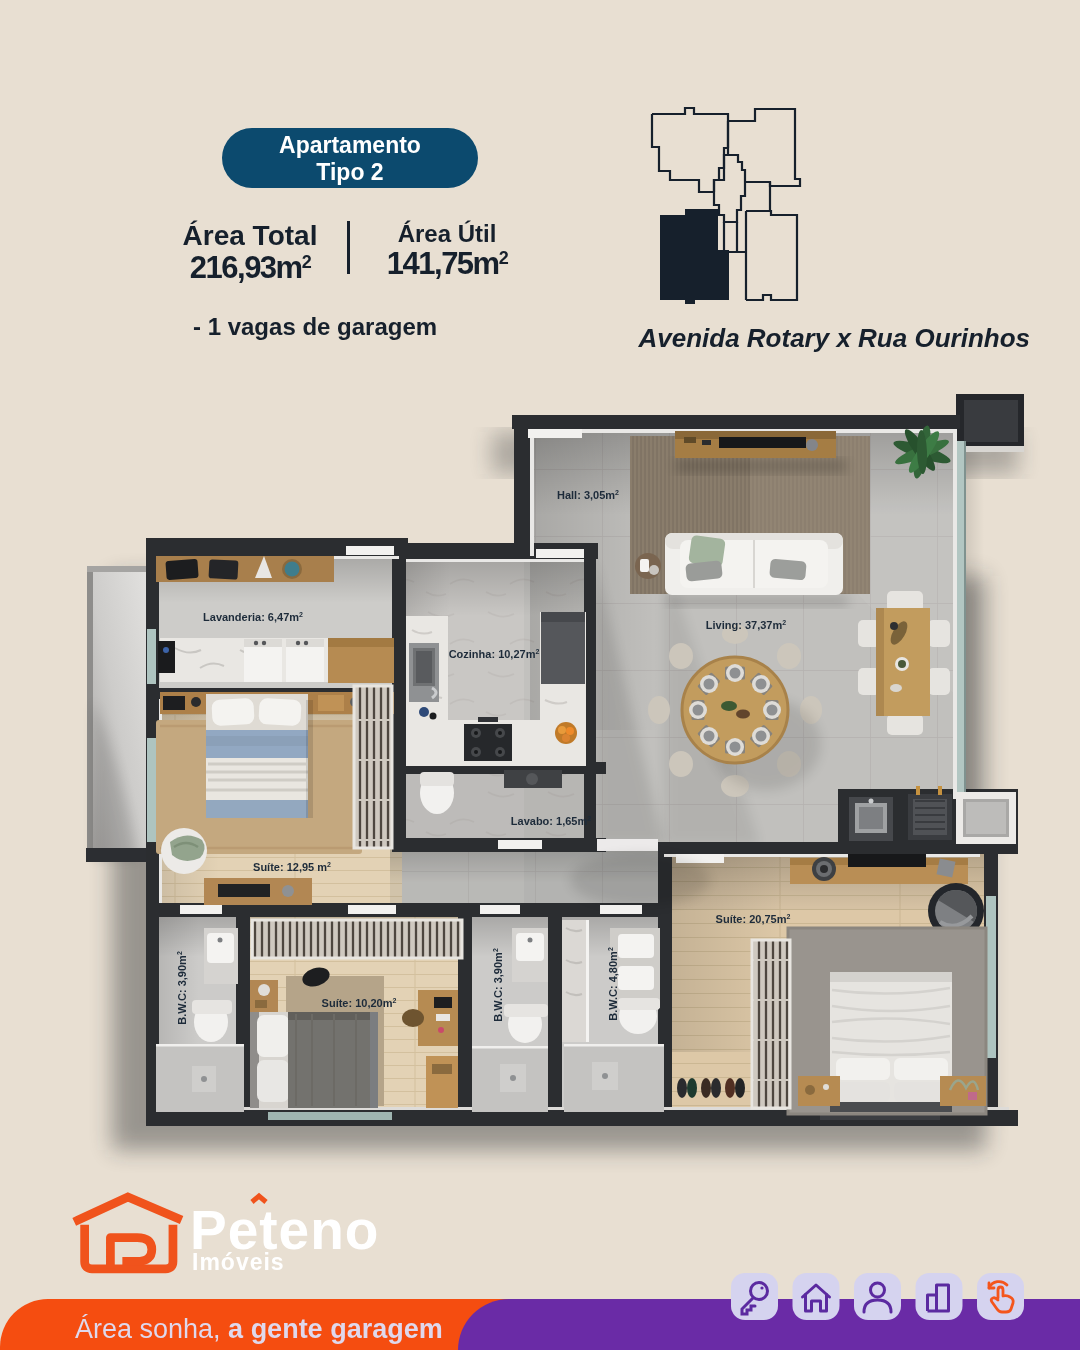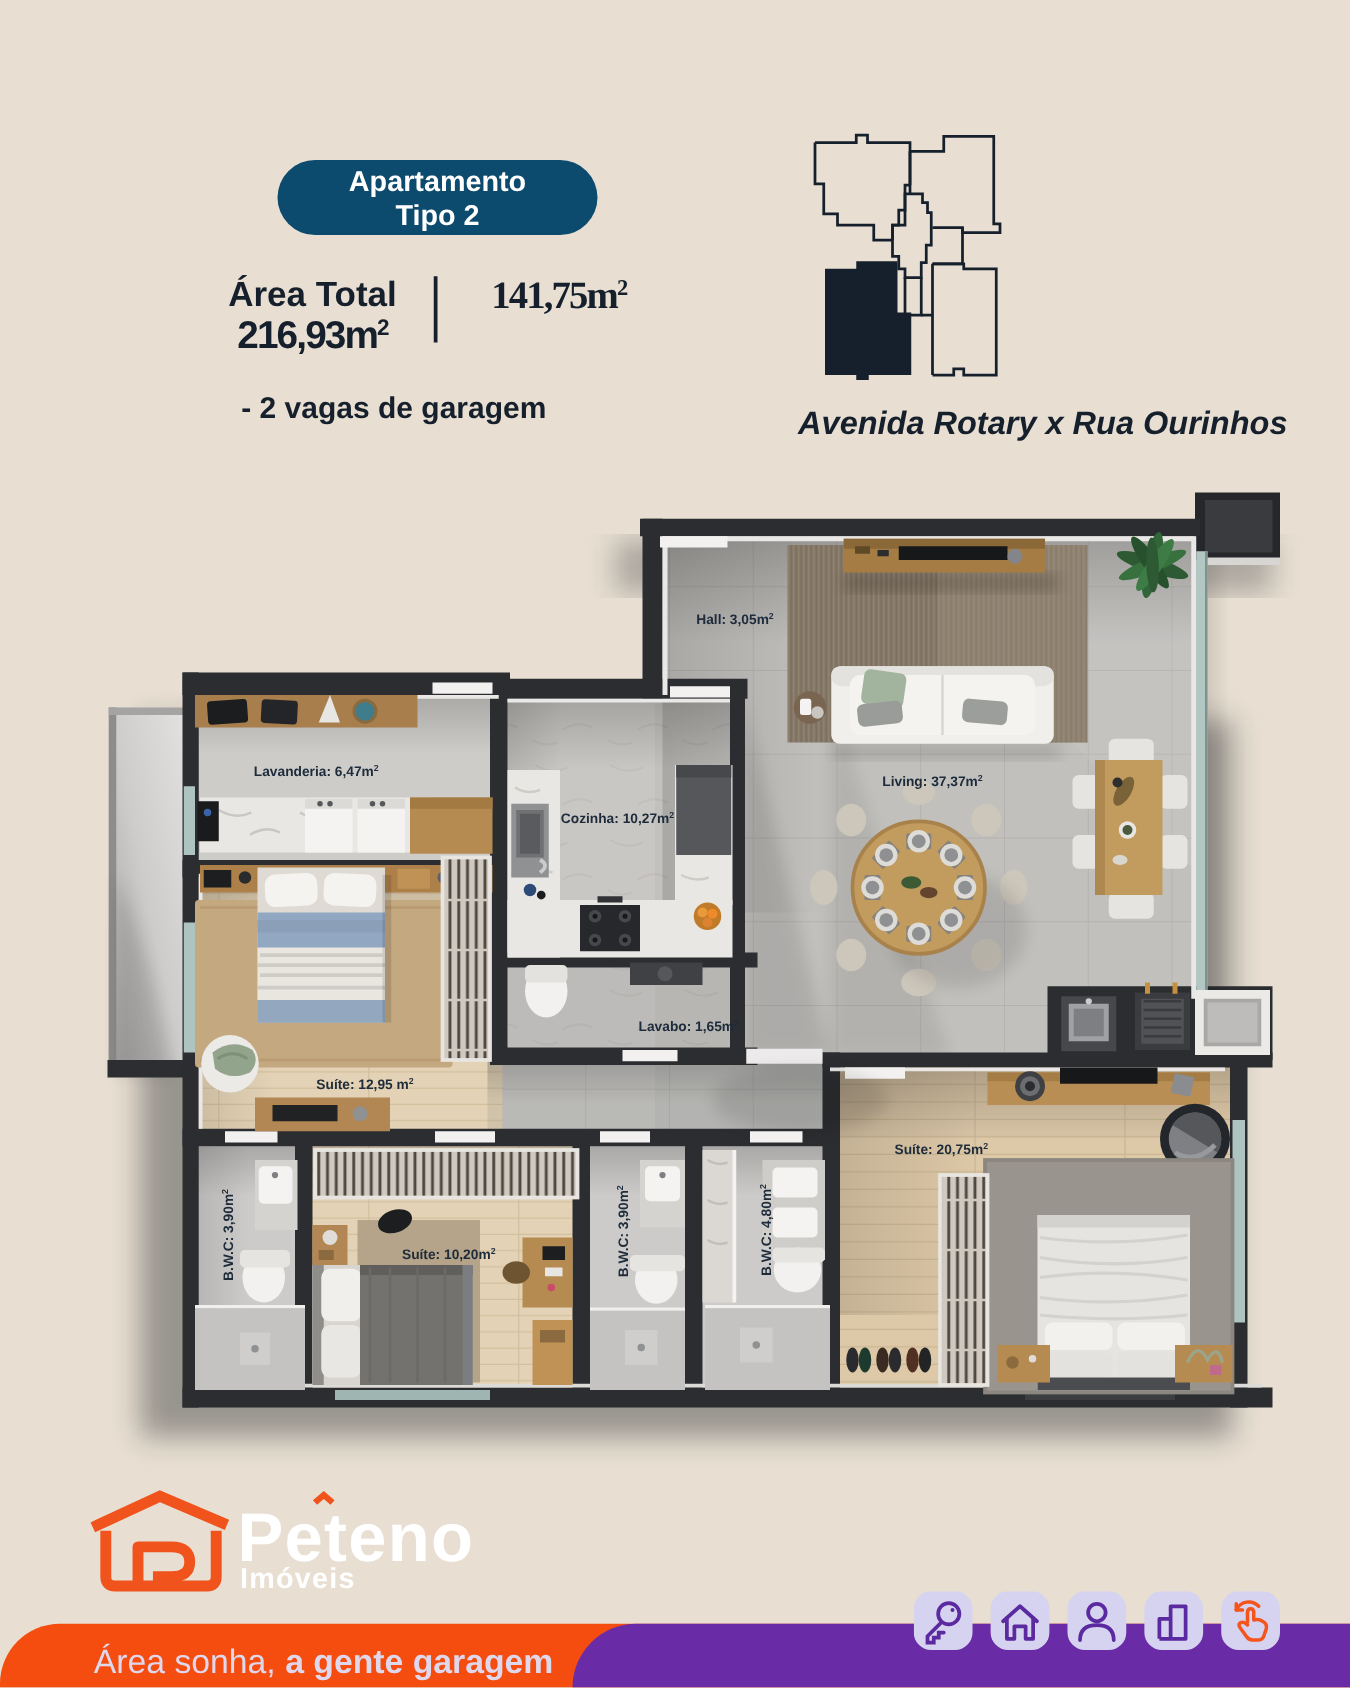--- a/index.html
+++ b/index.html
@@ -13,24 +13,25 @@
 <div class="abs" style="left:222px;top:128px;width:256px;height:60px;background:#0c4a6e;border-radius:30px;color:#ffffff;text-align:center;font-weight:bold;font-size:23px;line-height:27px;padding-top:4px;box-sizing:border-box;">Apartamento<br>Tipo 2</div>
 
 <div class="abs navy" style="left:130px;top:220px;width:240px;text-align:center;">
   <div style="font-weight:bold;font-size:28px;">Área Total</div>
   <div style="font-weight:bold;font-size:31px;margin-top:-2px;letter-spacing:-1.5px;">216,93m<span style="font-size:18px;vertical-align:10px;">2</span></div>
 </div>
 
 <div class="abs" style="left:347px;top:221px;width:3px;height:53px;background:#16202c;"></div>
 
 <div class="abs navy" style="left:327px;top:220px;width:240px;text-align:center;">
-  <div style="font-weight:bold;font-size:31px;margin-top:-2px;letter-spacing:-1.5px;font-family:Liberation Serif, serif;">141,75m<span style="font-size:18px;vertical-align:10px;">2</span></div>
+  <div style="font-weight:bold;font-size:24px;">Área Útil</div>
+  <div style="font-weight:bold;font-size:31px;margin-top:-2px;letter-spacing:-1.5px;">141,75m<span style="font-size:18px;vertical-align:10px;">2</span></div>
 </div>
 
-<div class="abs navy" style="left:193px;top:313px;font-weight:bold;font-size:24px;">- 2 vagas de garagem</div>
+<div class="abs navy" style="left:193px;top:313px;font-weight:bold;font-size:24px;">- 1 vagas de garagem</div>
 
 <div class="abs navy" style="left:430px;top:323px;width:600px;text-align:right;font-style:italic;font-weight:bold;font-size:26px;">Avenida Rotary x Rua Ourinhos</div>
 
 <svg class="abs" style="left:640px;top:100px;" width="175" height="215" viewBox="0 0 175 215">
 <g fill="none" stroke="#16202c" stroke-width="2.2" stroke-linejoin="miter">
 
   <path d="M12 14 H45 V8 H54 V14 H88 V55 M12 14 V47 H19 V71 H30 V80 H59 V92 H74 M88 48 H84 V80 H74 V92"></path>
 
   <path d="M88 21 H115 V9 H155 V79 H160 V86 H130 V82 H106 M88 21 V48 M88 21 H115"></path>
 

